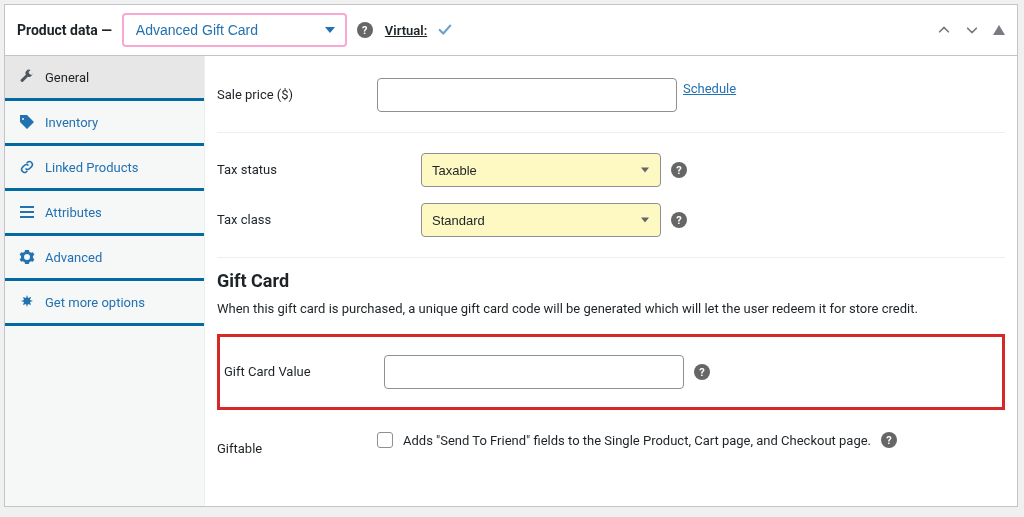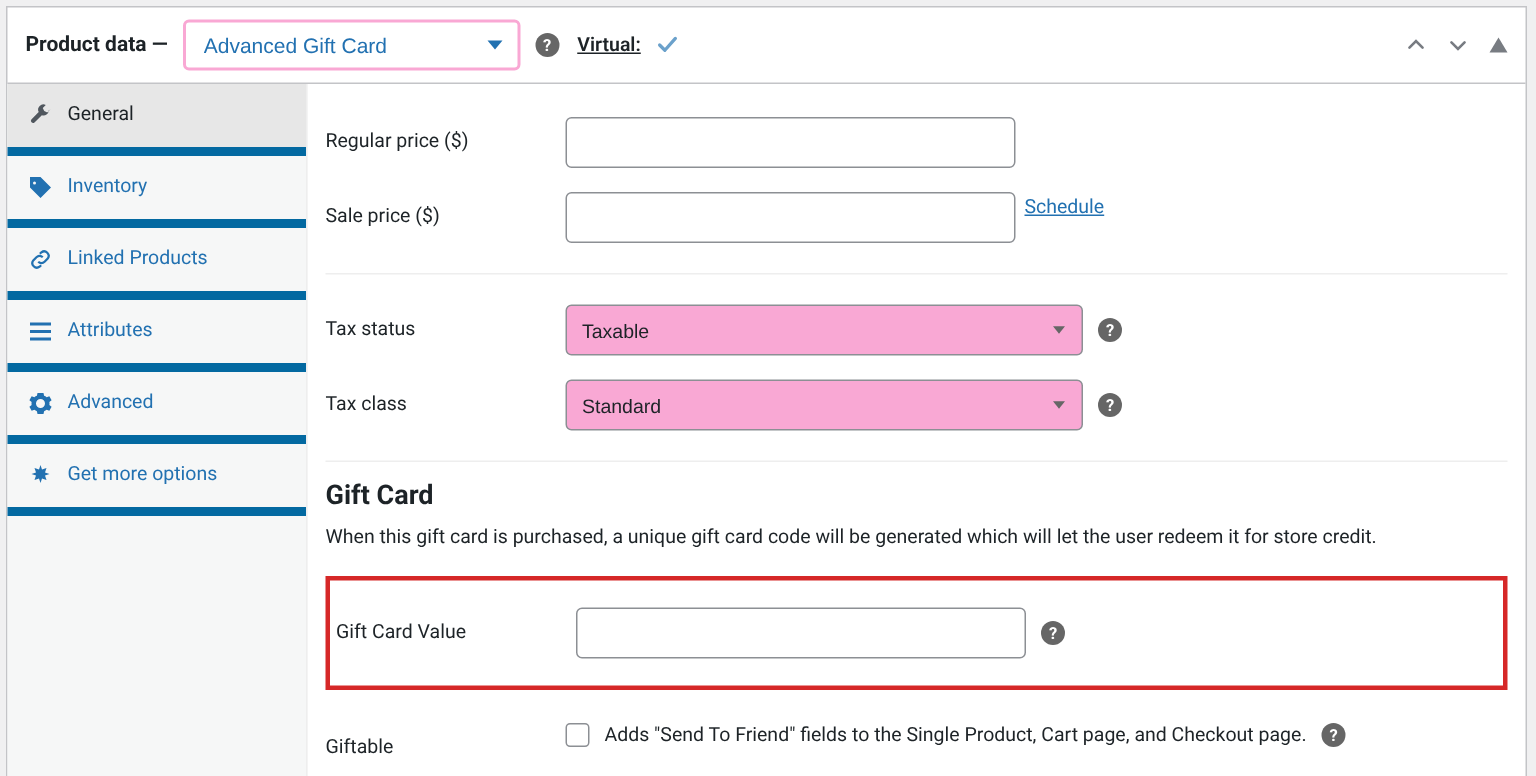--- a/index.html
+++ b/index.html
@@ -68,48 +68,48 @@
       width: 0; height: 0;
       border-left: 6px solid transparent;
       border-right: 6px solid transparent;
       border-bottom: 10px solid #787c82;
       cursor: pointer;
     }
 
     .panel-body { display: flex; min-height: 450px; }
     .sidebar { width: 200px; background: #f6f7f7; border-right: 1px solid #eee; }
     .sidebar-tab {
-      display: flex; align-items: flex-start; gap: 10px;
+      display: flex; align-items: center; gap: 10px;
       padding: 13px 14px;
       font-size: 13px;
       color: #2271b1;
       cursor: pointer;
-      border-bottom: 6px solid #0369a1;
+      border-bottom: 3px solid #0369a1;
     }
     .sidebar-tab.active { background: #e7e7e7; color: #1d2327; }
     .sidebar-icon { width: 16px; height: 16px; flex-shrink: 0; color: #2271b1; }
     .sidebar-tab.active .sidebar-icon { color: #50575e; }
     .sidebar-icon svg { display: block; width: 100%; height: 100%; }
 
     .content { flex: 1; padding: 14px 12px; }
     .field-row { display: flex; align-items: flex-start; padding: 8px 0; }
     .field-label { width: 160px; font-size: 13px; color: #1d2327; padding-top: 9px; }
     .field-control { display: flex; gap: 6px; }
     .field-control-row { display: flex; align-items: center; gap: 10px; }
     input[type="text"].wc-input {
       width: 300px; height: 34px;
       border: 1px solid #8c8f94; border-radius: 4px;
       padding: 0 10px; font-size: 13px;
     }
     .schedule-link { color: #2271b1; text-decoration: underline; font-size: 13px; cursor: pointer; margin-top: 3px; }
     select.wc-select {
-      width: 345px; height: 34px;
+      width: 240px; height: 34px;
       border: 1px solid #8c8f94; border-radius: 4px;
       padding: 0 30px 0 10px; font-size: 13px;
-      background: #f9a8d4; appearance: none; color: #1d2327;
+      background: #fef9c3; appearance: none; color: #1d2327; margin-left: 44px;
     }
     .select-wrap2 { position: relative; display: inline-block; }
     .select-wrap2::after {
       content: '';
       position: absolute; right: 12px; top: 50%;
       width: 0; height: 0;
       border-left: 4px solid transparent;
       border-right: 4px solid transparent;
       border-top: 5px solid #666;
       transform: translateY(-50%);
@@ -218,26 +218,20 @@
           <svg viewBox="0 0 16 16">
               <path d="M8 1l1 3 3-1-1 3 3 1-3 1 1 3-3-1-1 3-1-3-3 1 1-3-3-1 3-1-1-3 3 1z" fill="currentColor"></path>
             </svg>
         </span>
         <span>Get more options</span>
       </div>
     </div>
 
     <div class="content">
 
-      <div class="field-row">
-        <div class="field-label">Regular price ($)</div>
-        <div class="field-control">
-          <input type="text" class="wc-input" value="" style="">
-        </div>
-      </div>
 
       <div class="field-row">
         <div class="field-label">Sale price ($)</div>
         <div class="field-control">
           <input type="text" class="wc-input" value="" style="">
           <a class="schedule-link">Schedule</a>
         </div>
       </div>
 
       <hr class="sep">

